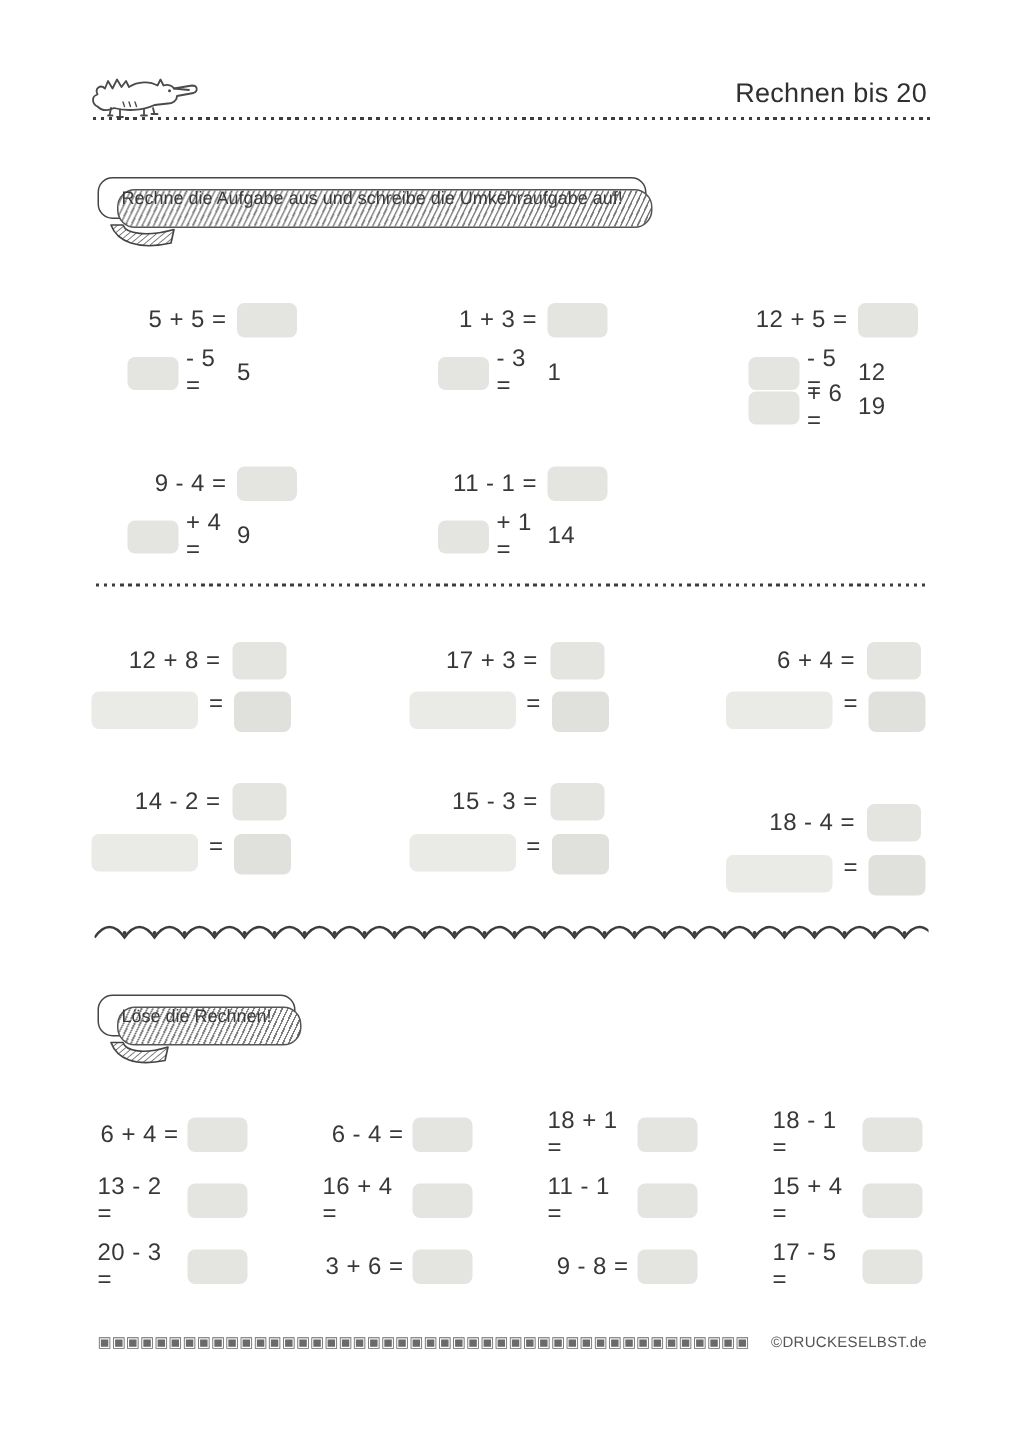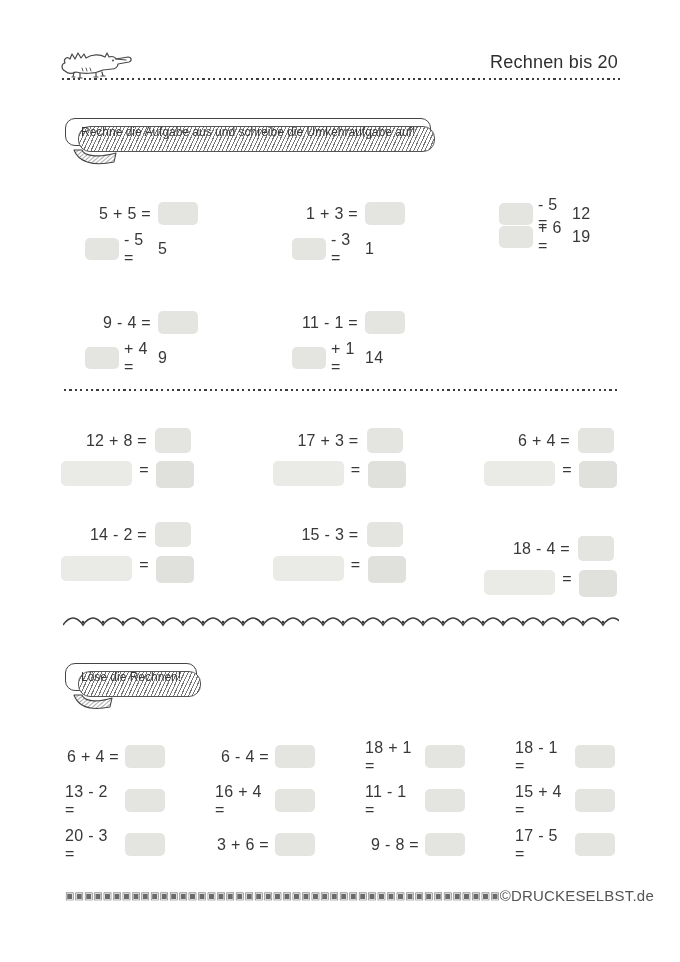--- a/index.html
+++ b/index.html
@@ -56,21 +56,21 @@
   .mbB2{margin-bottom:9px;}
   .mtC{margin-top:21px;}
 
   
   .wave{position:absolute;left:63px;top:612px;}
 
   
   .footer{position:absolute;left:65px;right:62px;top:886px;height:18px;
           display:flex;justify-content:space-between;align-items:center;}
   .footer-symbols{font-size:10px;color:#6a6a6a;letter-spacing:0;}
-  .footer-brand{font-size:15px;color:#555;letter-spacing:.2px;}
+  .footer-brand{font-size:10px;color:#555;letter-spacing:.2px;}
 </style>
 </head>
 <body>
 
 <div class="page">
 
   <svg class="croc" width="78" height="38" viewBox="0 0 78 38">
     <g fill="#fff" stroke="#4a4a4a" stroke-width="1.2" stroke-linecap="round" stroke-linejoin="round">
       <path d="M9 25 C5 23 5 18 9 17 C7 13 11 10 14 13 L16 8 L19 13 L22 7 L25 12 L28 8 L30 12 C36 8 44 8 49 11 L51 7 L53 11 C56 10 59 11 60 13 L72 11 C76 11 76 15 73 16 L62 18 C62 21 59 23 56 23 L47 24 C39 28 27 28 20 26 C16 28 12 28 9 25 Z"></path>
       <path d="M60 13 L70 14" fill="none"></path>
@@ -166,20 +166,28 @@
             <span class="blank b-lead"></span>
             <span>+ 1 =</span>
           </div>
         <div class="cell-r">
             <span>14</span>
           </div>
       </div>
     </div>
 
     <div class="colA">
+      <div class="row mb-sm">
+        <div class="cell-l">
+            <span>12 + 5 =</span>
+          </div>
+        <div class="cell-r">
+            <span class="blank b-ans"></span>
+          </div>
+      </div>
       <div class="row">
         <div class="cell-l">
             <span class="blank b-lead"></span>
             <span>- 5 =</span>
           </div>
         <div class="cell-r">
             <span>12</span>
           </div>
       </div>
       <div class="row">

